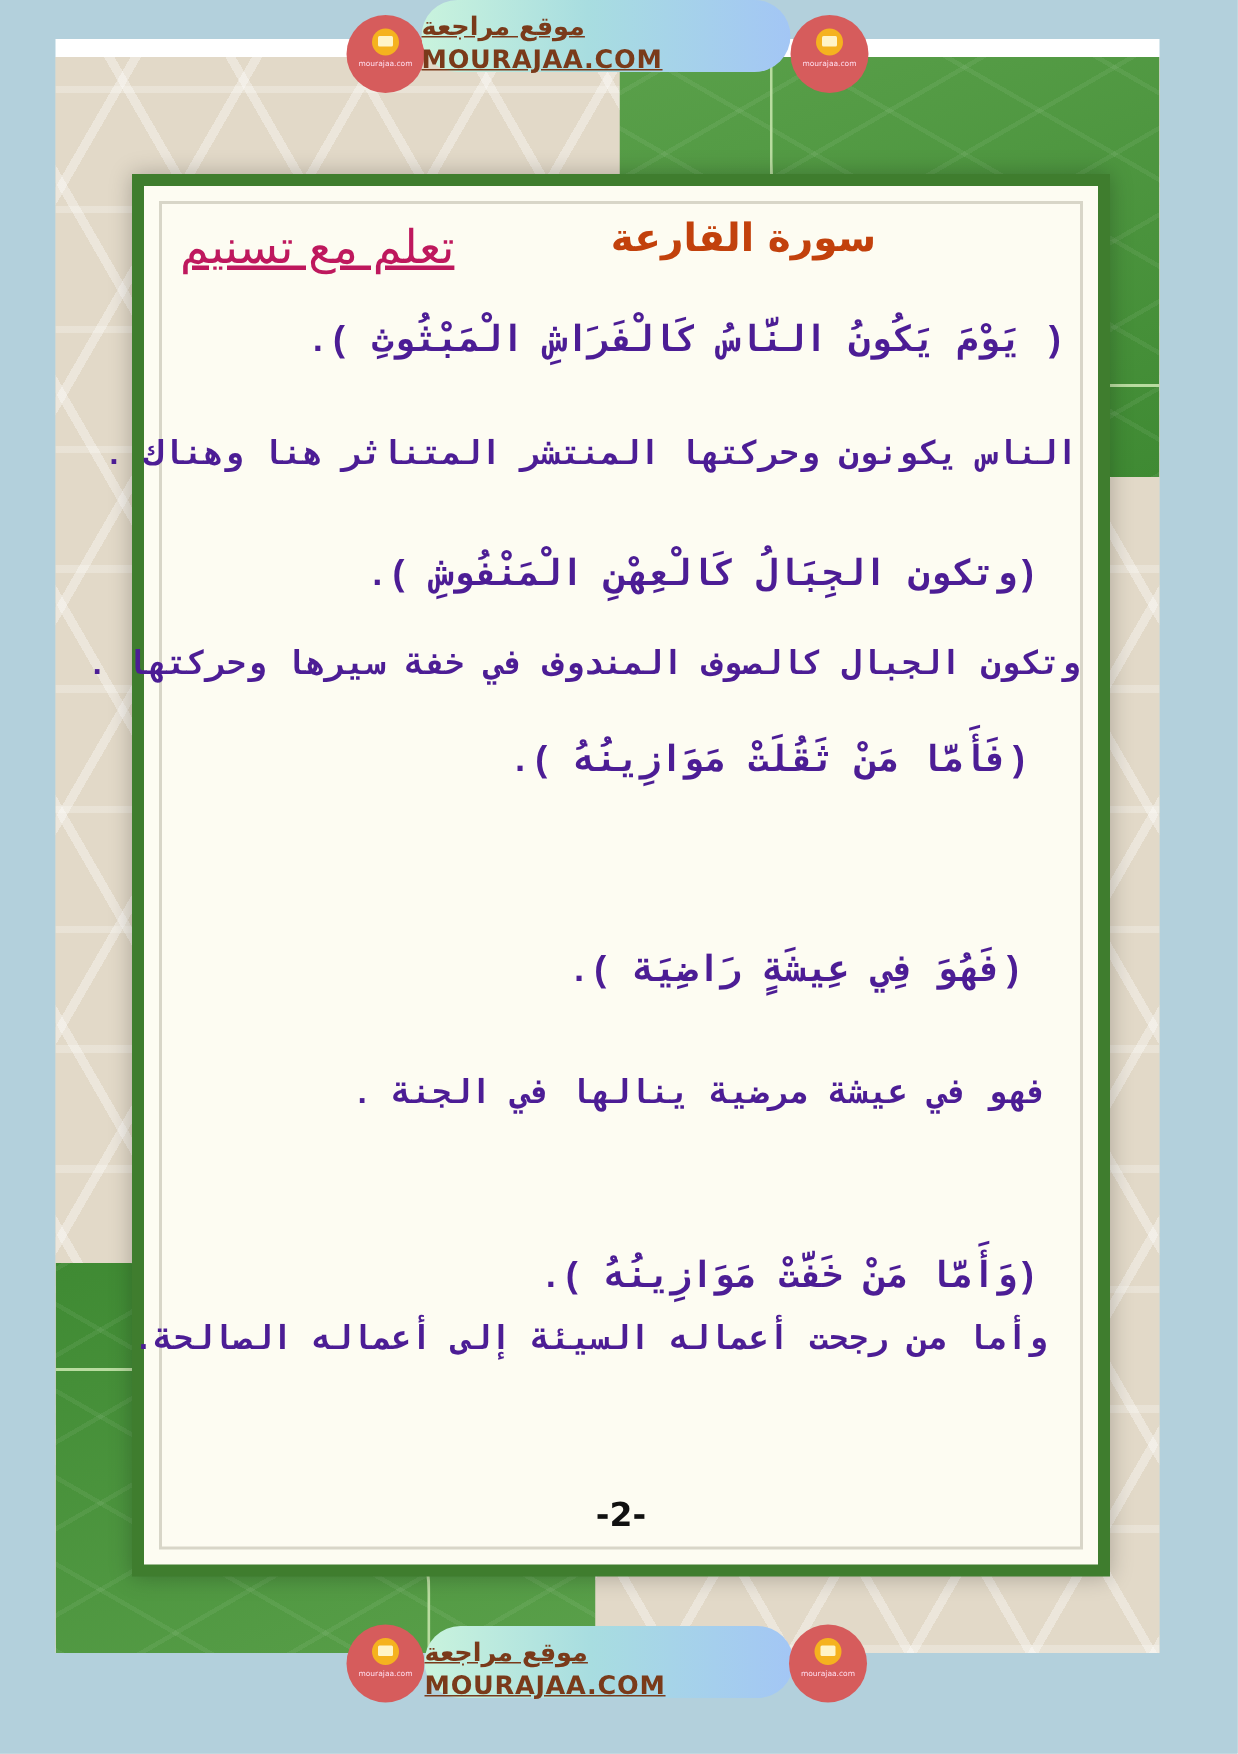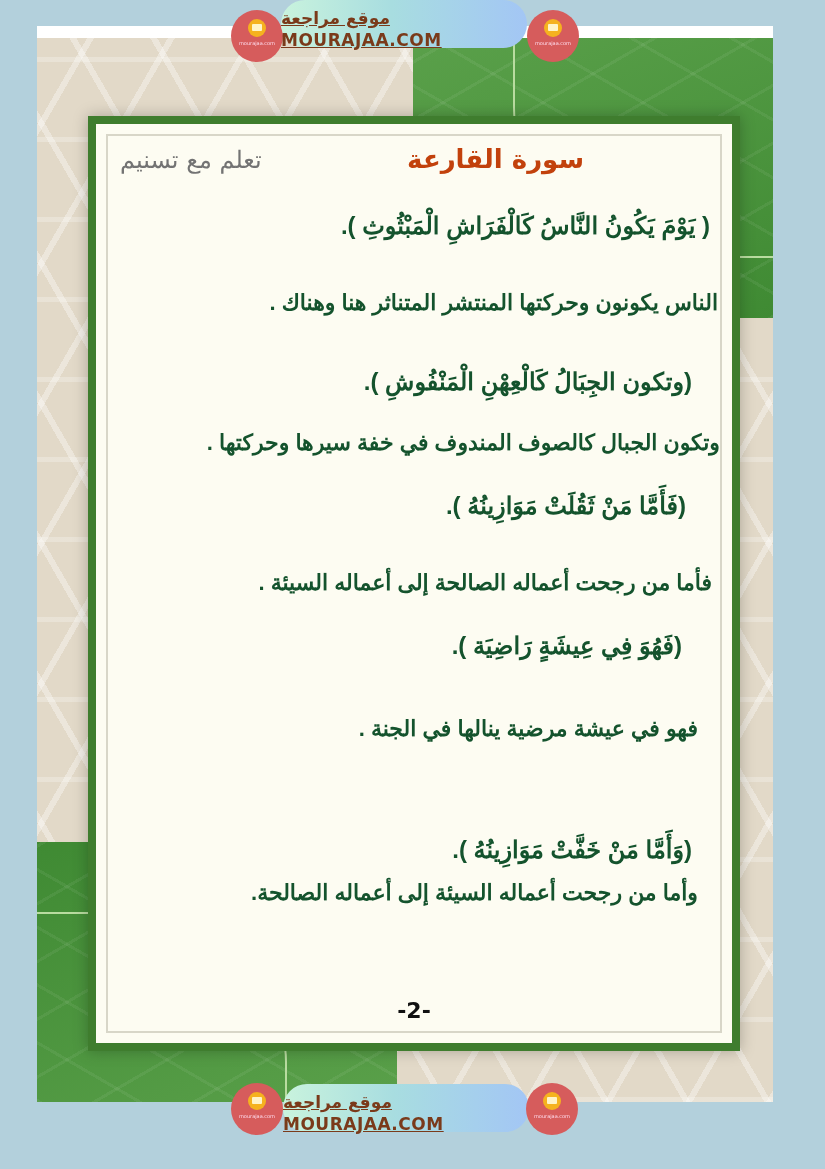--- a/index.html
+++ b/index.html
@@ -82,26 +82,26 @@
       position: absolute; top: 20px; left: 24px; right: 24px; height: 40px;
     }
     .surah-title {
       position: absolute; right: 124px; top: 0;
       font-family: "DejaVu Sans", sans-serif; font-weight: bold;
       font-size: 26px; color: #c2410c;
     }
     .brand-title {
       position: absolute; left: 0; top: 2px;
       font-family: "DejaVu Serif", serif;
-      font-size: 24px; color: #737373;
+      font-size: 31px; color: #be185d; text-decoration: underline;
     }
     .line {
       position: absolute; right: 22px;
-      font-family: Liberation Sans, sans-serif; font-weight: bold;
-      color: #14532d; white-space: nowrap;
+      font-family: Liberation Mono, monospace; font-weight: bold;
+      color: #4c1d95; white-space: nowrap;
     }
     .verse { font-size: 24px; }
     .expl { font-size: 22px; }
     .page-number {
       position: absolute; left: 0; right: 0; bottom: 20px;
       text-align: center; direction: ltr;
       font-family: "DejaVu Sans", sans-serif; font-weight: bold; font-size: 22px; color: #111;
     }
     
     .badge-pill {
@@ -158,21 +158,20 @@
         <div class="header-row">
           <span class="surah-title">سورة القارعة</span>
           <span class="brand-title">تعلم مع تسنيم</span>
         </div>
 
         <div class="line verse" style="top:88px; right:22px;">( يَوْمَ يَكُونُ النَّاسُ كَالْفَرَاشِ الْمَبْثُوثِ ).</div>
         <div class="line expl" style="top:166px; right:14px;">الناس يكونون وحركتها المنتشر المتناثر هنا وهناك .</div>
         <div class="line verse" style="top:244px; right:40px;">(وتكون الجِبَالُ كَالْعِهْنِ الْمَنْفُوشِ ).</div>
         <div class="line expl" style="top:306px; right:12px;">وتكون الجبال كالصوف المندوف في خفة سيرها وحركتها .</div>
         <div class="line verse" style="top:368px; right:46px;">(فَأَمَّا مَنْ ثَقُلَتْ مَوَازِينُهُ ).</div>
-        <div class="line expl" style="top:446px; right:20px;">فأما من رجحت أعماله الصالحة إلى أعماله السيئة .</div>
         <div class="line verse" style="top:508px; right:50px;">(فَهُوَ فِي عِيشَةٍ رَاضِيَة ).</div>
         <div class="line expl" style="top:592px; right:34px;">فهو في عيشة مرضية ينالها في الجنة .</div>
         <div class="line verse" style="top:712px; right:40px;">(وَأَمَّا مَنْ خَفَّتْ مَوَازِينُهُ ).</div>
         <div class="line expl" style="top:756px; right:34px;">وأما من رجحت أعماله السيئة إلى أعماله الصالحة.</div>
 
         <div class="page-number">-2-</div>
       </div>
     </div>
   </div>
 

